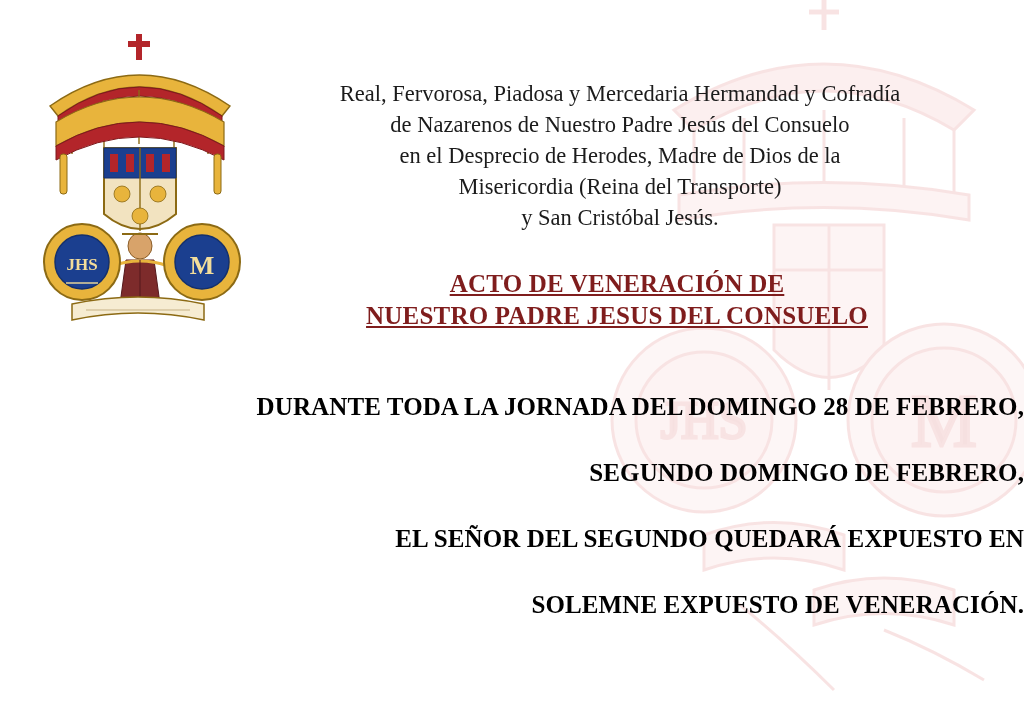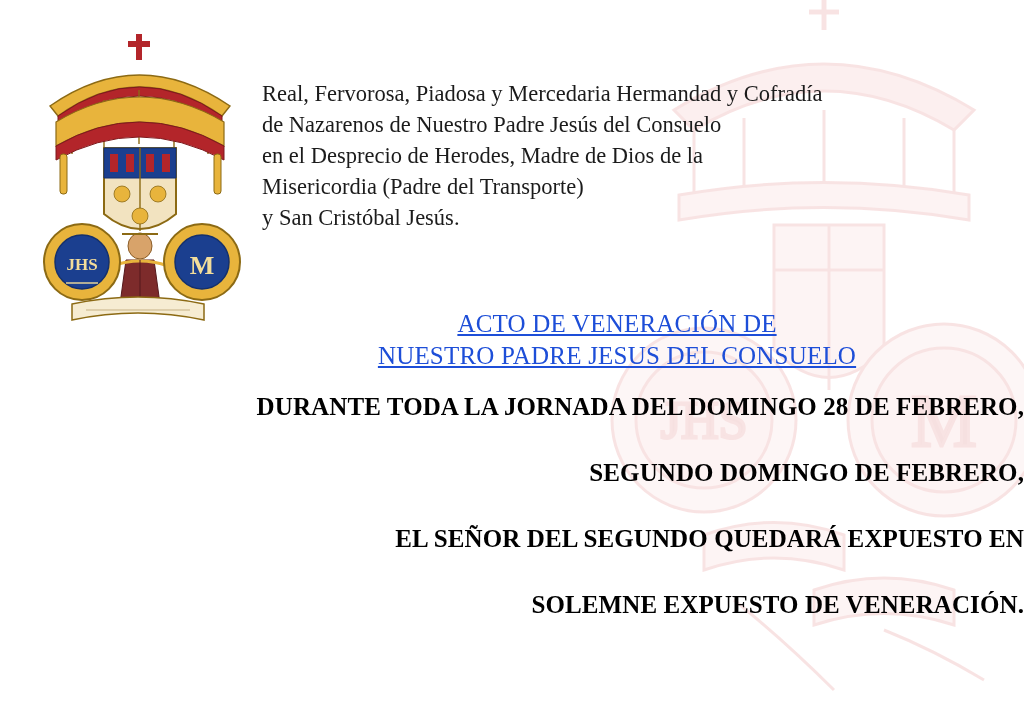--- a/index.html
+++ b/index.html
@@ -49,41 +49,40 @@
     top: 28px;
     width: 228px;
     height: 300px;
   }
 
   .org-title {
     position: absolute;
     left: 262px;
     top: 78px;
     width: 716px;
-    text-align: left;
+    text-align: center;
     font-size: 22.5px;
     line-height: 31px;
     color: #1b1b1b;
     font-family: "Liberation Serif", serif;
   }
   .org-title .line { display: block; white-space: nowrap; }
 
   
   .act-title {
     position: absolute;
     left: 256px;
     top: 268px;
     width: 722px;
     text-align: center;
-    font-weight: normal;
+    font-weight: bold;
     font-size: 25px;
     line-height: 32px;
-    color: #1d4ed8;
+    color: #7f1d1d;
     letter-spacing: 0.2px;
-    margin-top: 40px;
   }
   .act-title .line {
     display: block;
     text-decoration: underline;
     text-underline-offset: 2px;
   }
 
   
   .body-block {
     position: absolute;
@@ -192,21 +191,21 @@
       </g>
 
       <path d="M46 276 Q112 262 178 276 L178 292 Q112 278 46 292 Z" fill="#f6ecd2" stroke="#8c6a14" stroke-width="1.5"></path>
       <path d="M60 282 L164 282" stroke="#c6b184" stroke-width="1"></path>
     </svg>
 
     <div class="org-title">
       <span class="line">Real, Fervorosa, Piadosa y Mercedaria Hermandad y Cofradía</span>
       <span class="line">de Nazarenos de Nuestro Padre Jesús del Consuelo</span>
       <span class="line">en el Desprecio de Herodes, Madre de Dios de la</span>
-      <span class="line">Misericordia (Padre del Transporte)</span>
+      <span class="line">Misericordia (Reina del Transporte)</span>
       <span class="line">y San Cristóbal Jesús.</span>
     </div>
   </div>
 
   <div class="act-title">
     <span class="line">ACTO DE VENERACIÓN DE</span>
     <span class="line">NUESTRO PADRE JESUS DEL CONSUELO</span>
   </div>
 
   <div class="body-block">

